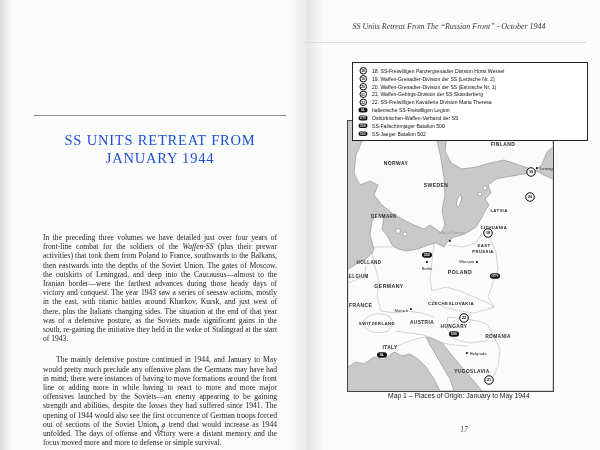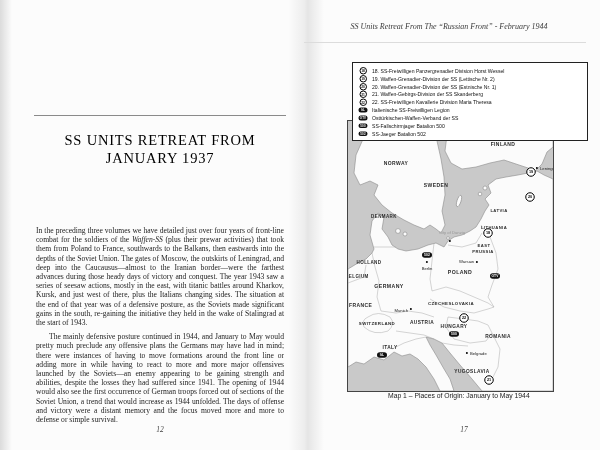--- a/index.html
+++ b/index.html
@@ -10,24 +10,24 @@
   #gutter-shading{position:absolute;left:288px;top:0;width:36px;height:450px;
     background:linear-gradient(90deg,rgba(0,0,0,0) 0%,rgba(0,0,0,0.06) 45%,rgba(0,0,0,0.09) 55%,rgba(0,0,0,0) 100%);}
   #running-head{position:absolute;left:308px;top:22px;width:282px;text-align:center;
     font-style:italic;font-size:8px;color:#3a3a3a;white-space:nowrap;}
   #header-rule{position:absolute;left:304px;top:42px;width:282px;height:1px;background:#dcdcdc;}
   
   #chapter-label{position:absolute;left:32px;top:99px;width:256px;text-align:center;
     font-size:8.5px;letter-spacing:2.5px;color:#555;}
   #chapter-rule{position:absolute;left:34px;top:115px;width:252px;height:1px;background:#8a8a8a;}
   #page-title{position:absolute;left:20px;top:131px;width:280px;text-align:center;
-    font-size:14.5px;line-height:18px;letter-spacing:0.8px;color:#000000;}
+    font-size:14.5px;line-height:18px;letter-spacing:0.8px;color:#1d4ed8;}
   #body-text{position:absolute;left:31px;top:221px;width:258px;font-size:7.6px;line-height:9.2px;
     text-align:justify;color:#1c1c1c;}
-  #body-text p{margin:5px;}
+  #body-text p{margin:12px;}
   #body-text p + p{text-indent:13px;}
   .pagenum{position:absolute;top:425px;font-style:italic;font-size:7.5px;color:#444;width:120px;text-align:center;}
   #page-number-left{left:100px;}
   #page-number-right{left:404px;}
   
   #europe-map{position:absolute;left:347px;top:120px;width:205px;height:270px;border:1px solid #444;
     overflow:hidden;background:#c9c9c9;}
   #map-inner{position:absolute;left:0;top:0;width:410px;height:540px;transform:scale(0.5);
     transform-origin:0 0;font-family:"Liberation Sans",sans-serif;}
   #map-svg{position:absolute;left:0;top:0;}
@@ -59,27 +59,27 @@
   #map-caption{position:absolute;left:388px;top:392px;font-family:"Liberation Sans",sans-serif;
     font-size:6.8px;color:#222;white-space:nowrap;}
 </style>
 </head>
 <body>
 
 <div id="book-spread">
   <div id="left-edge-shading"></div>
   <div id="gutter-shading"></div>
 
-  <div id="running-head">SS Units Retreat From The “Russian Front” - February 1944</div>
+  <div id="running-head">SS Units Retreat From The “Russian Front” - October 1944</div>
   <div id="header-rule"></div>
 
   <div id="chapter-rule"></div>
   <div id="page-title">
       <div>SS UNITS RETREAT FROM</div>
-      <div>JANUARY 1937</div>
+      <div>JANUARY 1944</div>
     </div>
   <div id="body-text">
       <p><span>In the preceding three volumes we have detailed just over four years of front-line combat for the soldiers of the </span><span style="font-style: italic;">Waffen-SS</span><span> (plus their prewar activities) that took them from Poland to France, southwards to the Balkans, then eastwards into the depths of the Soviet Union. The gates of Moscow, the outskirts of Leningrad, and deep into the Caucausus—almost to the Iranian border—were the farthest advances during those heady days of victory and conquest. The year 1943 saw a series of seesaw actions, mostly in the east, with titanic battles around Kharkov, Kursk, and just west of there, plus the Italians changing sides. The situation at the end of that year was of a defensive posture, as the Soviets made significant gains in the south, re-gaining the initiative they held in the wake of Stalingrad at the start of 1943.</span></p>
       <p><span>The mainly defensive posture continued in 1944, and January to May would pretty much preclude any offensive plans the Germans may have had in mind; there were instances of having to move formations around the front line or adding more in while having to react to more and more major offensives launched by the Soviets—an enemy appearing to be gaining strength and abilities, despite the losses they had suffered since 1941. The opening of 1944 would also see the first occurrence of German troops forced out of sections of the Soviet Union, a trend that would increase as 1944 unfolded. The days of offense and victory were a distant memory and the focus moved more and more to defense or simple survival.</span></p>
     </div>
   <div id="page-number-left" class="pagenum">12</div>
 
   <div id="europe-map">
     <div id="map-inner">
       <svg id="map-svg" width="410" height="540" viewBox="0 0 205 270" xmlns="http://www.w3.org/2000/svg">

